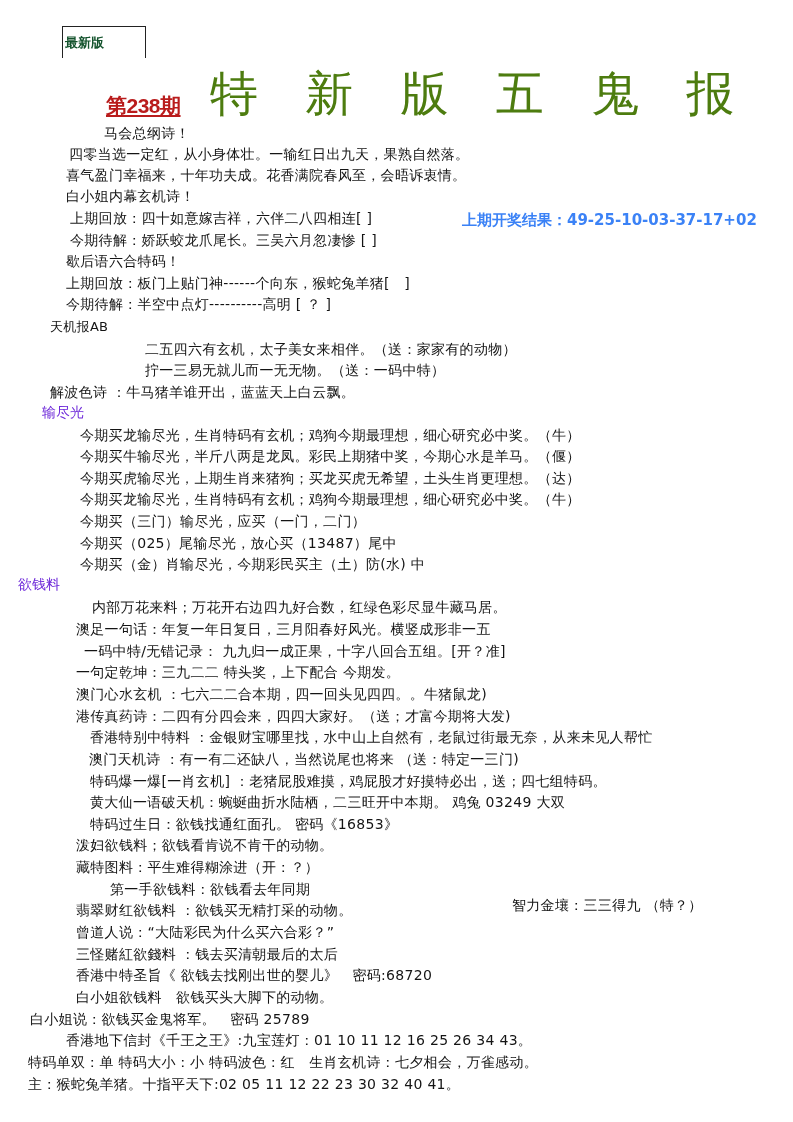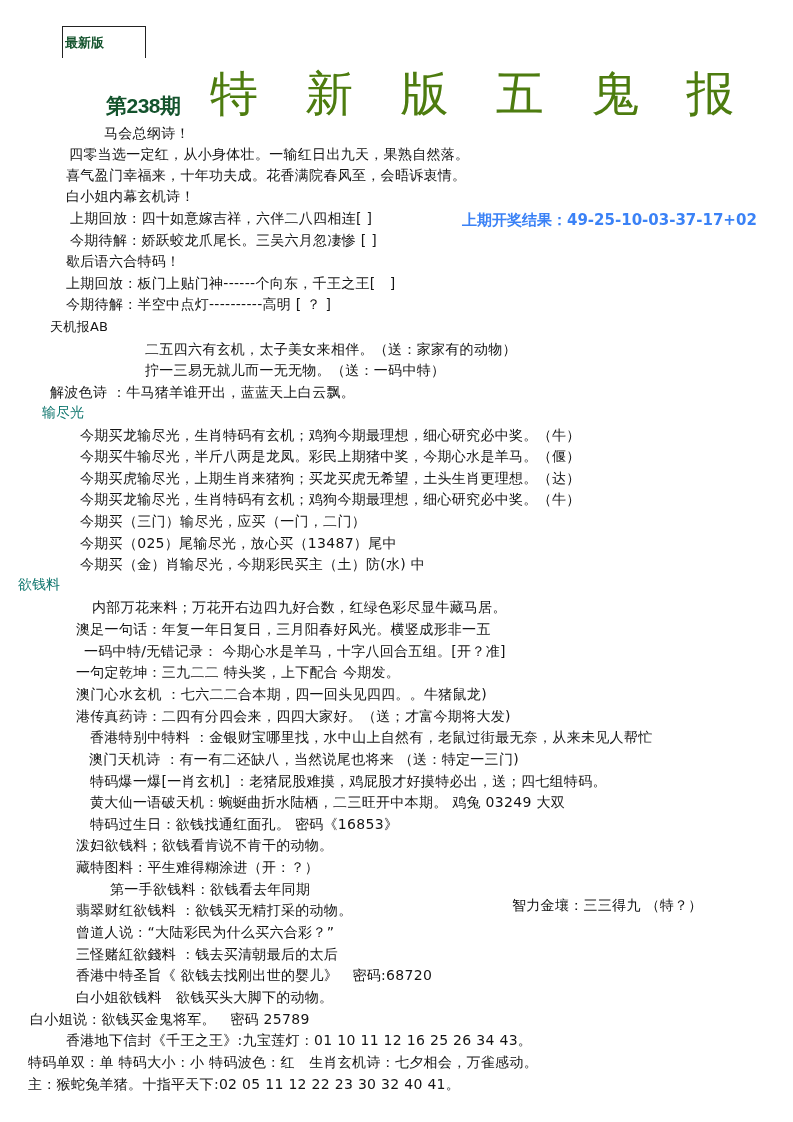--- a/index.html
+++ b/index.html
@@ -9,62 +9,62 @@
     color: #111;
   }
   .abs { position: absolute; white-space: nowrap; }
   .line { font-size: 14px; line-height: 20px; color: #141414; letter-spacing: 0.3px; }
   .badge-box {
     left: 62px; top: 26px; width: 84px; height: 32px;
     border-top: 1px solid #222; border-left: 1px solid #222; border-right: 1px solid #222;
     box-sizing: border-box;
   }
   .badge-text { left: 65px; top: 34px; font-size: 13px; color: #14532d; font-weight: bold; }
-  .issue { left: 106px; top: 92px; font-size: 21px; font-weight: bold; color: #14532d; font-family: "Liberation Sans", sans-serif; letter-spacing: -0.5px; }
+  .issue { left: 106px; top: 92px; font-size: 21px; font-weight: bold; color: #b91c1c; font-family: "Liberation Sans", sans-serif; letter-spacing: -0.5px; text-decoration: underline; }
   .title { left: 210px; top: 62px; font-size: 48px; color: #4d7c0f; font-family: "DejaVu Serif", "Liberation Serif", serif; letter-spacing: 16px; }
   .result { left: 462px; top: 211px; font-size: 15px; color: #3b82f6; font-weight: bold; }
-  .section-red { font-size: 14px; color: #0f766e; }
+  .section-red { font-size: 14px; color: #6d28d9; }
 </style>
 </head>
 <body>
 
 <div class="abs badge-box"></div>
 <div class="abs badge-text">最新版</div>
 <div class="abs issue">第238期</div>
 <div class="abs title">特 新 版 五 鬼 报</div>
 
 <div class="abs line" style="left:104px;top:123px;">马会总纲诗！</div>
 <div class="abs line" style="left:69px;top:144px;">四零当选一定红，从小身体壮。一输红日出九天，果熟自然落。</div>
 <div class="abs line" style="left:66px;top:165px;">喜气盈门幸福来，十年功夫成。花香满院春风至，会晤诉衷情。</div>
 <div class="abs line" style="left:66px;top:186px;">白小姐内幕玄机诗！</div>
 <div class="abs line" style="left:70px;top:208px;">上期回放：四十如意嫁吉祥，六伴二八四相连[ ]</div>
 <div class="abs line" style="left:70px;top:230px;">今期待解：娇跃蛟龙爪尾长。三吴六月忽凄惨 [ ]</div>
 <div class="abs result">上期开奖结果：49-25-10-03-37-17+02</div>
 <div class="abs line" style="left:66px;top:251px;">歇后语六合特码！</div>
-<div class="abs line" style="left:66px;top:273px;">上期回放：板门上贴门神------个向东，千王之王[　]</div>
+<div class="abs line" style="left:66px;top:273px;">上期回放：板门上贴门神------个向东，猴蛇兔羊猪[　]</div>
 <div class="abs line" style="left:66px;top:294px;">今期待解：半空中点灯----------高明 [ ？ ]</div>
 
 <div class="abs line" style="left:50px;top:317px;font-size:13px;">天机报AB</div>
 <div class="abs line" style="left:145px;top:339px;">二五四六有玄机，太子美女来相伴。（送：家家有的动物）</div>
 <div class="abs line" style="left:145px;top:360px;">拧一三易无就儿而一无无物。（送：一码中特）</div>
 <div class="abs line" style="left:50px;top:382px;">解波色诗 ：牛马猪羊谁开出，蓝蓝天上白云飘。</div>
 
 <div class="abs section-red" style="left:42px;top:404px;">输尽光</div>
 <div class="abs line" style="left:80px;top:425px;">今期买龙输尽光，生肖特码有玄机；鸡狗今期最理想，细心研究必中奖。（牛）</div>
 <div class="abs line" style="left:80px;top:446px;">今期买牛输尽光，半斤八两是龙凤。彩民上期猪中奖，今期心水是羊马。（偃）</div>
 <div class="abs line" style="left:80px;top:468px;">今期买虎输尽光，上期生肖来猪狗；买龙买虎无希望，土头生肖更理想。（达）</div>
 <div class="abs line" style="left:80px;top:489px;">今期买龙输尽光，生肖特码有玄机；鸡狗今期最理想，细心研究必中奖。（牛）</div>
 <div class="abs line" style="left:80px;top:511px;">今期买（三门）输尽光，应买（一门，二门）</div>
 <div class="abs line" style="left:80px;top:533px;">今期买（025）尾输尽光，放心买（13487）尾中</div>
 <div class="abs line" style="left:80px;top:554px;">今期买（金）肖输尽光，今期彩民买主（土）防(水) 中</div>
 
 <div class="abs section-red" style="left:18px;top:576px;">欲钱料</div>
 <div class="abs line" style="left:92px;top:597px;">内部万花来料；万花开右边四九好合数，红绿色彩尽显牛藏马居。</div>
 <div class="abs line" style="left:76px;top:619px;">澳足一句话：年复一年日复日，三月阳春好风光。横竖成形非一五</div>
-<div class="abs line" style="left:84px;top:641px;">一码中特/无错记录： 今期心水是羊马，十字八回合五组。[开？准]</div>
+<div class="abs line" style="left:84px;top:641px;">一码中特/无错记录： 九九归一成正果，十字八回合五组。[开？准]</div>
 <div class="abs line" style="left:76px;top:662px;">一句定乾坤：三九二二 特头奖，上下配合 今期发。</div>
 <div class="abs line" style="left:76px;top:684px;">澳门心水玄机 ：七六二二合本期，四一回头见四四。。牛猪鼠龙)</div>
 <div class="abs line" style="left:76px;top:706px;">港传真药诗：二四有分四会来，四四大家好。（送；才富今期将大发)</div>
 <div class="abs line" style="left:90px;top:727px;">香港特别中特料 ：金银财宝哪里找，水中山上自然有，老鼠过街最无奈，从来未见人帮忙</div>
 <div class="abs line" style="left:89px;top:749px;">澳门天机诗 ：有一有二还缺八，当然说尾也将来 （送：特定一三门)</div>
 <div class="abs line" style="left:90px;top:771px;">特码爆一爆[一肖玄机] ：老猪屁股难摸，鸡屁股才好摸特必出，送；四七组特码。</div>
 <div class="abs line" style="left:90px;top:792px;">黄大仙一语破天机：蜿蜒曲折水陆栖，二三旺开中本期。 鸡兔 03249 大双</div>
 <div class="abs line" style="left:90px;top:814px;">特码过生日：欲钱找通红面孔。 密码《16853》</div>
 <div class="abs line" style="left:76px;top:835px;">泼妇欲钱料；欲钱看肯说不肯干的动物。</div>
 <div class="abs line" style="left:76px;top:857px;">藏特图料：平生难得糊涂进（开：？）</div>

